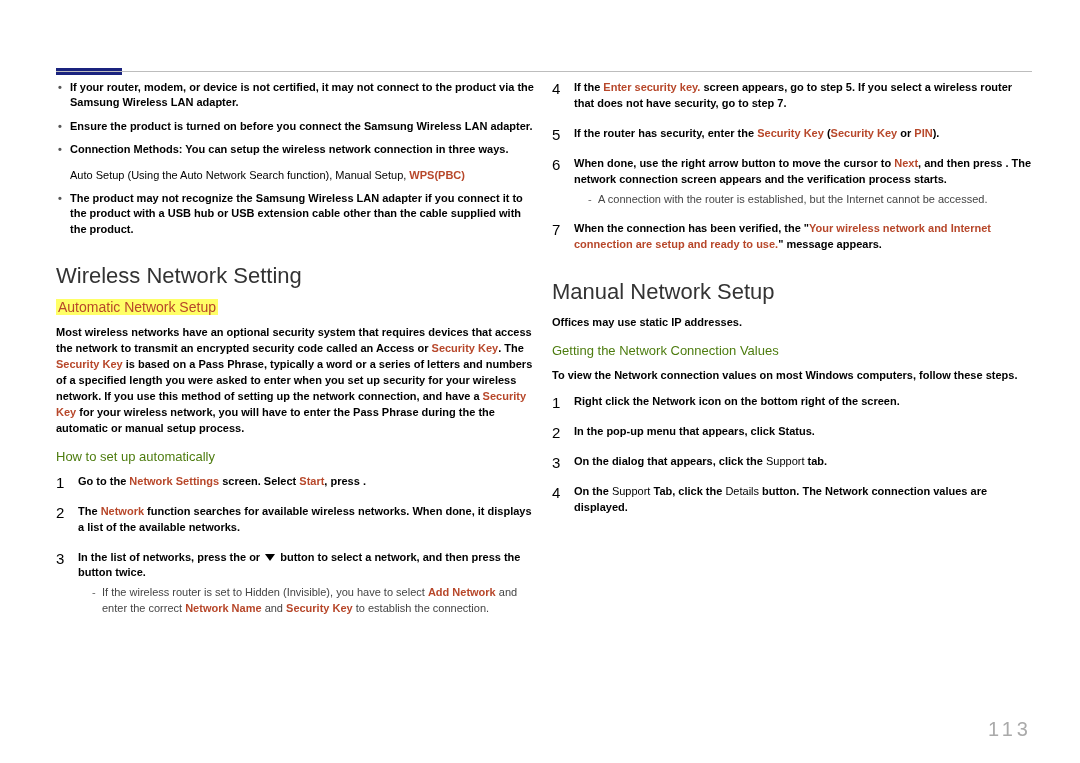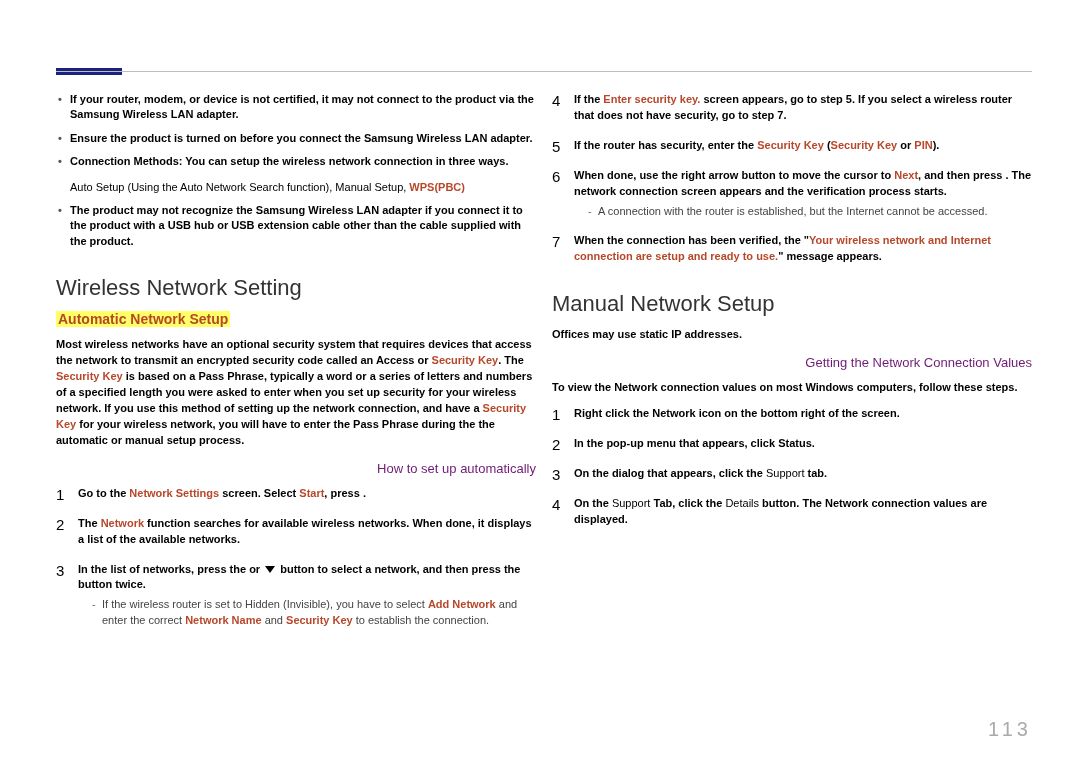--- a/index.html
+++ b/index.html
@@ -24,21 +24,21 @@
   .top-rule {
     position: absolute;
     top: 71px;
     left: 56px;
     right: 48px;
     height: 1px;
     background: #bdbdbd;
   }
   .content-wrap {
     position: absolute;
-    top: 92px;
+    top: 80px;
     left: 56px;
     right: 48px;
     display: flex;
     gap: 16px;
   }
   .col { flex: 1; }
   .bullets { list-style: none; }
   .bullets > li { position: relative; padding-left: 14px; margin-bottom: 8px; line-height: 1.4; font-weight: 600; }
   .bullets > li::before { content: "•"; position: absolute; left: 2px; top: 0; color: #555; }
   .sub-bullets { list-style: none; padding-left: 14px; margin-top: 4px; }
@@ -47,41 +47,40 @@
   .redspan-light { color: #b7472a; font-weight: 700; }
   h2 {
     font-size: 22px;
     font-weight: 300;
     color: #333;
     margin-top: 26px;
     margin-bottom: 10px;
   }
   h3 {
     font-size: 14px;
-    font-weight: 700;
+    font-weight: 400;
     color: #b7472a;
     margin-bottom: 10px;
   }
   .highlighted {
     background: #ffff66;
     display: inline-block;
     padding: 0 2px;
   }
   p.body {
     font-weight: 600;
     line-height: 1.45;
     margin-bottom: 10px;
   }
   h4 {
     font-size: 13px;
     font-weight: 300;
-    color: #701a75;
+    color: #4d7c0f;
     margin-top: 12px;
     margin-bottom: 10px;
-    text-align: right;
   }
   ol.steps { list-style: none; counter-reset: step; }
   ol.steps > li {
     position: relative;
     padding-left: 22px;
     margin-bottom: 14px;
     font-weight: 600;
     line-height: 1.45;
   }
   ol.steps > li::before {

